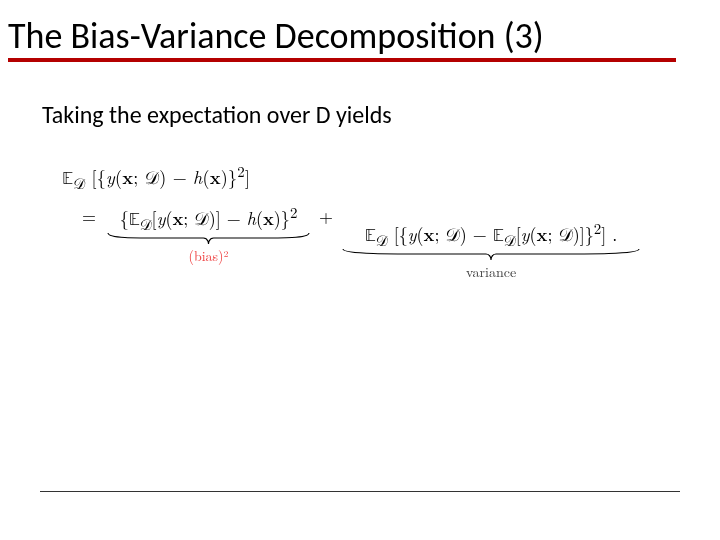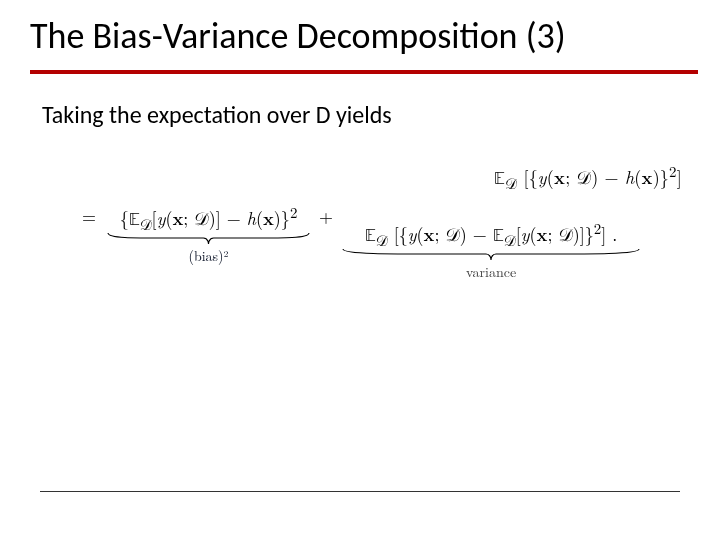--- a/index.html
+++ b/index.html
@@ -10,44 +10,43 @@
   color:#000;
   overflow:hidden;
 }
 .slide{
   position:relative;
   width:720px;height:540px;
   box-sizing:border-box;
 }
 .title{
   position:absolute;
-  left:30px;top:14px;
+  left:8px;top:14px;
   width:668px;
   font-size:36px;
   font-weight:400;
   border-bottom:4px solid #b40000;
-  padding-bottom:12px;
+  padding-bottom:0;
   white-space:nowrap;
 }
 .body-text{
   position:absolute;
   left:42px;top:100px;
   font-size:24px;
   text-align:right;
 }
 .eq-wrapper{
   position:absolute;
   left:62px;top:160px;
   width:620px;
   font-family:"Latin Modern Roman","Cambria Math","Times New Roman",serif;
 }
 .line1{
   font-size:18px;
   letter-spacing:0.2px;
-  text-align:right;
 }
 .line2{
   display:flex;
   align-items:flex-start;
   margin-top:8px;
 }
 .eqsign{
   font-size:18px;
   margin-left:20px;
   margin-right:10px;
@@ -67,21 +66,21 @@
   height:14px;
   margin-top:-1px;
 }
 .brace-wrap svg{
   width:100%;height:14px;display:block;
 }
 .term-label{
   font-size:14px;
   margin-top:-1px;
 }
-.bias-label{color:#0f172a;}
+.bias-label{color:#ef4444;}
 .var-label{color:#404040;}
 .plus{
   font-size:18px;
   padding:2px 8px 0 8px;
 }
 .footer-rule{
   position:absolute;
   left:40px;
   bottom:48px;
   width:640px;

